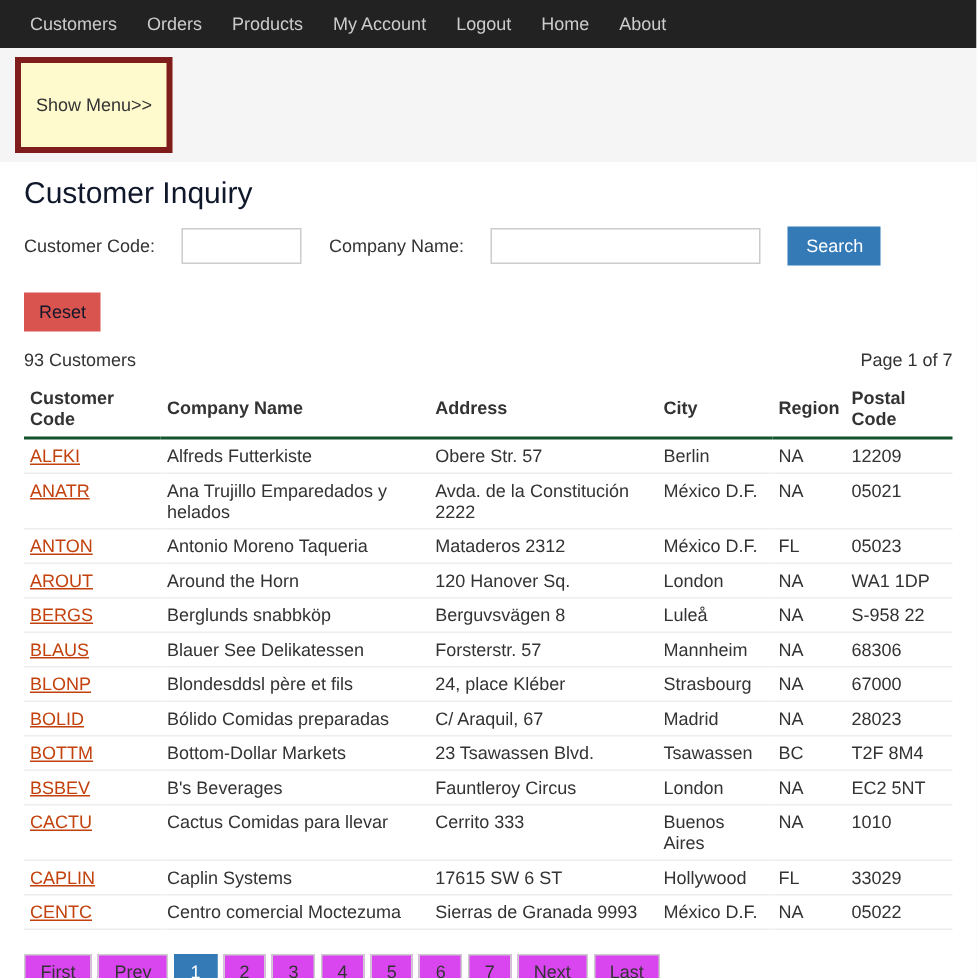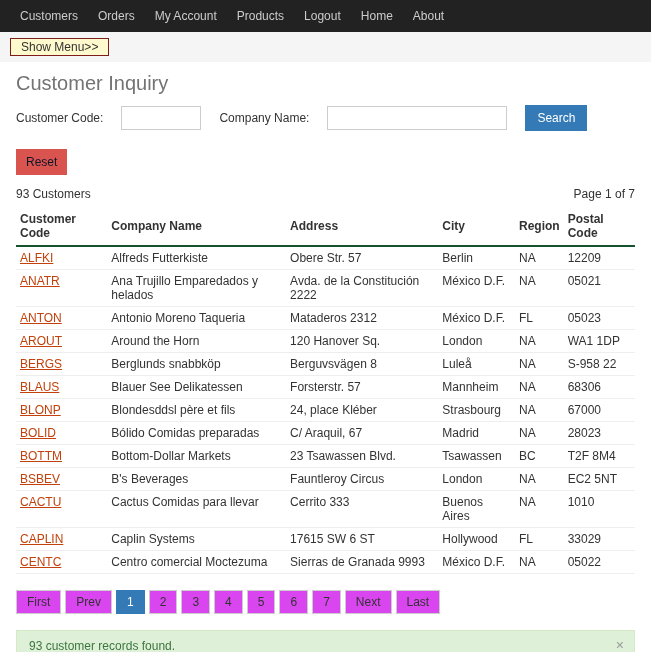--- a/index.html
+++ b/index.html
@@ -3,26 +3,26 @@
   <meta charset="utf-8">
   <style>
     * { box-sizing: border-box; margin: 0; padding: 0; }
     body { font-family: Arial, sans-serif; font-size: 13px; background: #f5f5f5; color: #333; width: 651px; }
 
     
     .nav-bar { background: #222; display: flex; align-items: center; padding: 0 10px; height: 32px; }
     .nav-bar a { color: #ccc; text-decoration: none; font-size: 12px; padding: 0 10px; line-height: 32px; }
 
     
-    .show-menu { background: #fffacd; border: 1px solid #7f1d1d; display: inline-block; padding: 1px 10px; margin: 6px 10px; font-size: 12px; cursor: pointer; }
+    .show-menu { background: #fffacd; border: 4px solid #7f1d1d; display: inline-block; padding: 21px 10px; margin: 6px 10px; font-size: 12px; cursor: pointer; }
 
     
     .main { padding: 0 16px 16px 16px; background: #fff; }
 
-    .page-title { font-size: 20px; font-weight: normal; color: #737373; margin-bottom: 10px; padding-top: 10px; }
+    .page-title { font-size: 20px; font-weight: normal; color: #0f172a; margin-bottom: 10px; padding-top: 10px; }
 
     
     .search-bar { display: flex; align-items: center; gap: 18px; margin-bottom: 12px; flex-wrap: wrap; }
     .search-bar label { font-size: 12px; }
     .search-bar input { border: 1px solid #ccc; padding: 3px 5px; font-size: 12px; height: 24px; }
     .input-customer-code { width: 80px; }
     .input-company-name { width: 180px; }
     .btn-search { background: #337ab7; color: #fff; border: none; padding: 4px 12px; font-size: 12px; cursor: pointer; height: 26px; }
     .btn-reset { background: #d9534f; color: #0f172a; border: none; padding: 4px 10px; font-size: 12px; cursor: pointer; height: 26px; }
 
@@ -48,22 +48,22 @@
   </style>
 </head>
 <body>
 
 
 
 <nav class="nav-bar">
 
 <a href="#">Customers</a>
     <a href="#">Orders</a>
+    <a href="#">Products</a>
     <a href="#">My Account</a>
-    <a href="#">Products</a>
     <a href="#">Logout</a>
     <a href="#">Home</a>
     <a href="#">About</a>
   </nav>
 
 <div class="show-menu">
   <span>Show Menu&gt;&gt;</span>
 </div>
 
 <div class="main">

